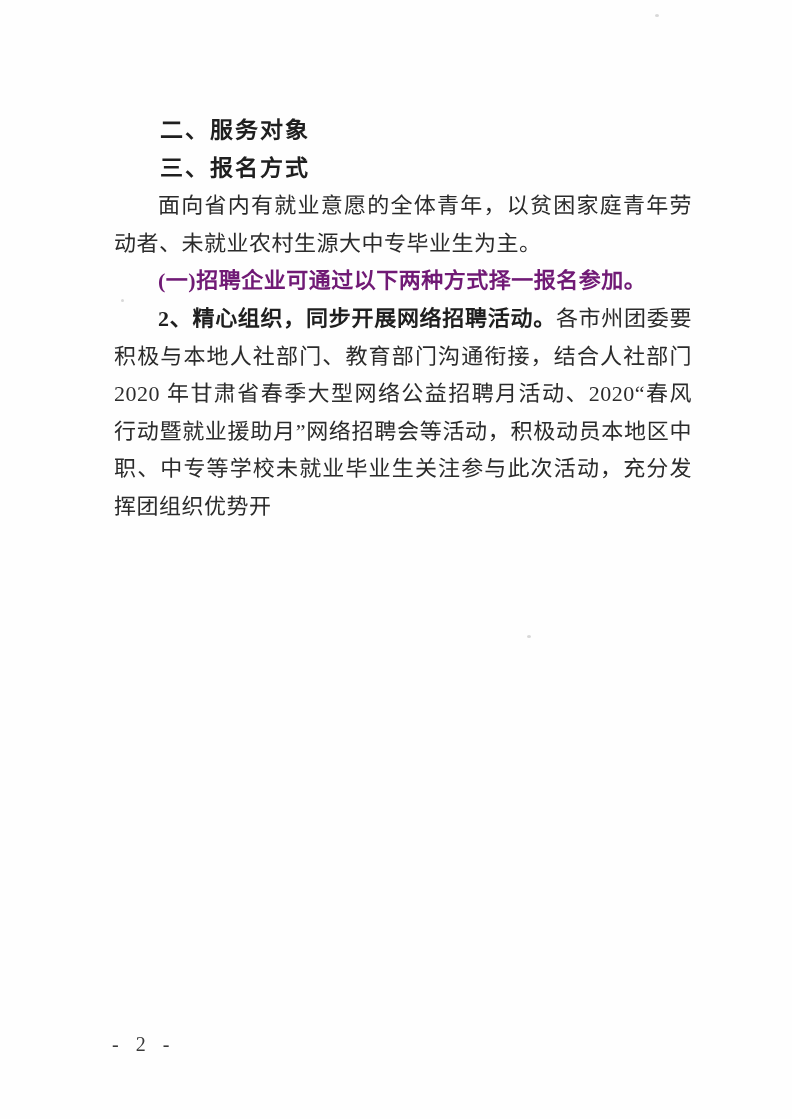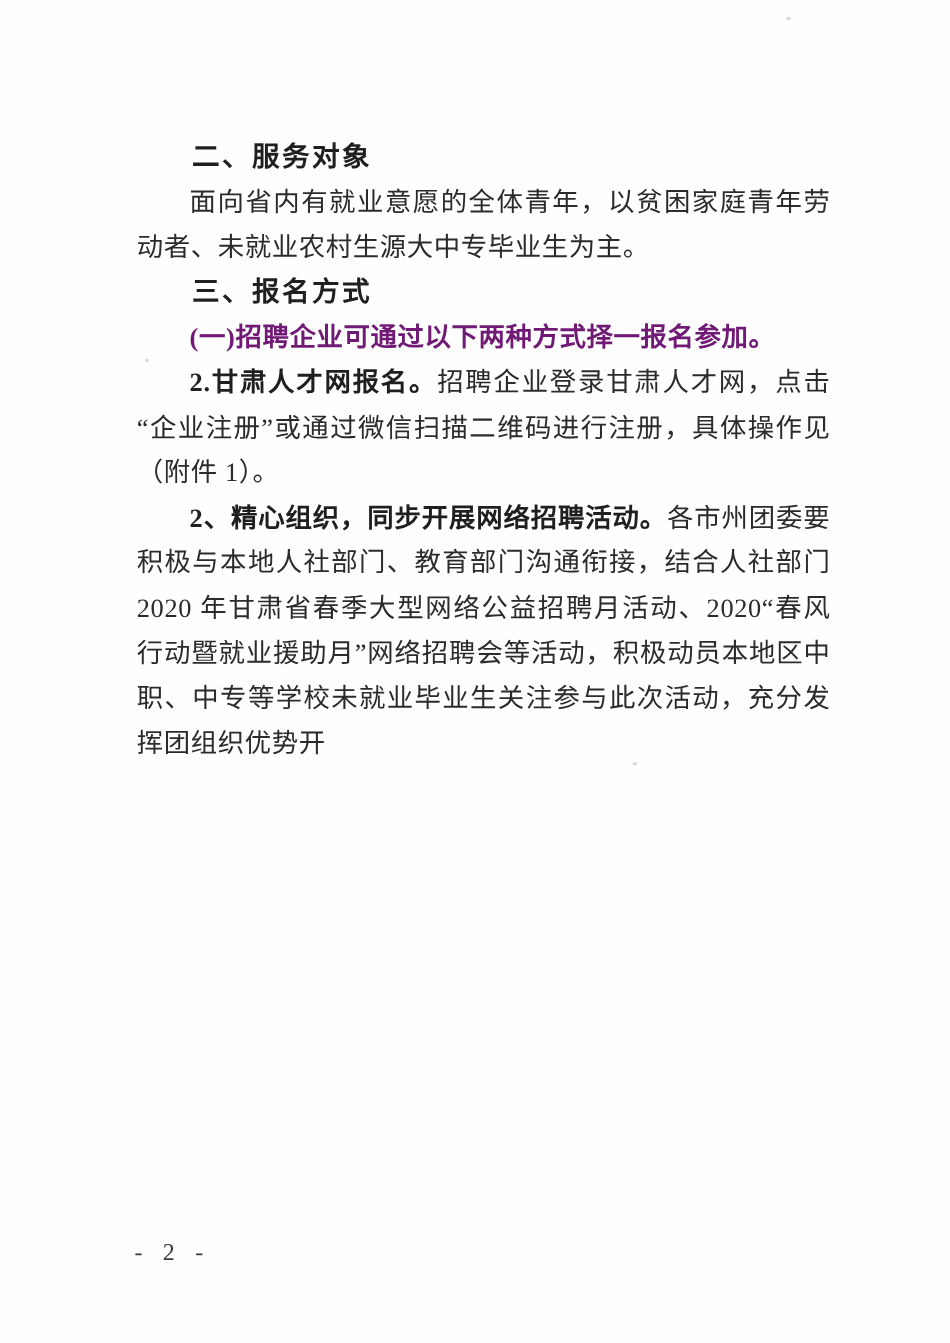--- a/index.html
+++ b/index.html
@@ -52,24 +52,23 @@
   .speck.s1 { left: 655px; top: 14px;  width: 4px; height: 3px; }
   .speck.s2 { left: 121px; top: 299px; width: 3px; height: 3px; }
   .speck.s3 { left: 527px; top: 635px; width: 4px; height: 3px; }
 </style>
 </head>
 <body>
 
 <div class="page">
   <div class="content">
       <p class="para heading"><span class="run bold">二、服务对象</span></p>
+      <p class="para heading"><span class="run bold">三、报名方式</span></p>
       <p class="para body"><span class="run">面向省内有就业意愿的全体青年，以贫困家庭青年劳动者、未就业农村生源大中专毕业生为主。</span></p>
-      <p class="para heading"><span class="run bold">三、报名方式</span></p>
       <p class="para body"><span class="run bold kai">(一)招聘企业可通过以下两种方式择一报名参加。</span></p>
-      <p class="para body"><span class="run bold">2.甘肃人才网报名。</span><span class="run">招聘企业登录甘肃人才网，点击“企业注册”或通过微信扫描二维码进行注册，具体操作见（附件 1）。</span></p>
       <p class="para body"><span class="run bold">2、精心组织，同步开展网络招聘活动。</span><span class="run">各市州团委要积极与本地人社部门、教育部门沟通衔接，结合人社部门 2020 年甘肃省春季大型网络公益招聘月活动、2020“春风行动暨就业援助月”网络招聘会等活动，积极动员本地区中职、中专等学校未就业毕业生关注参与此次活动，充分发挥团组织优势开</span></p>
     </div>
 
   <div class="page-number">- 2 -</div>
 
   <div class="speck s1"></div>
   <div class="speck s2"></div>
   <div class="speck s3"></div>
 </div>
 

